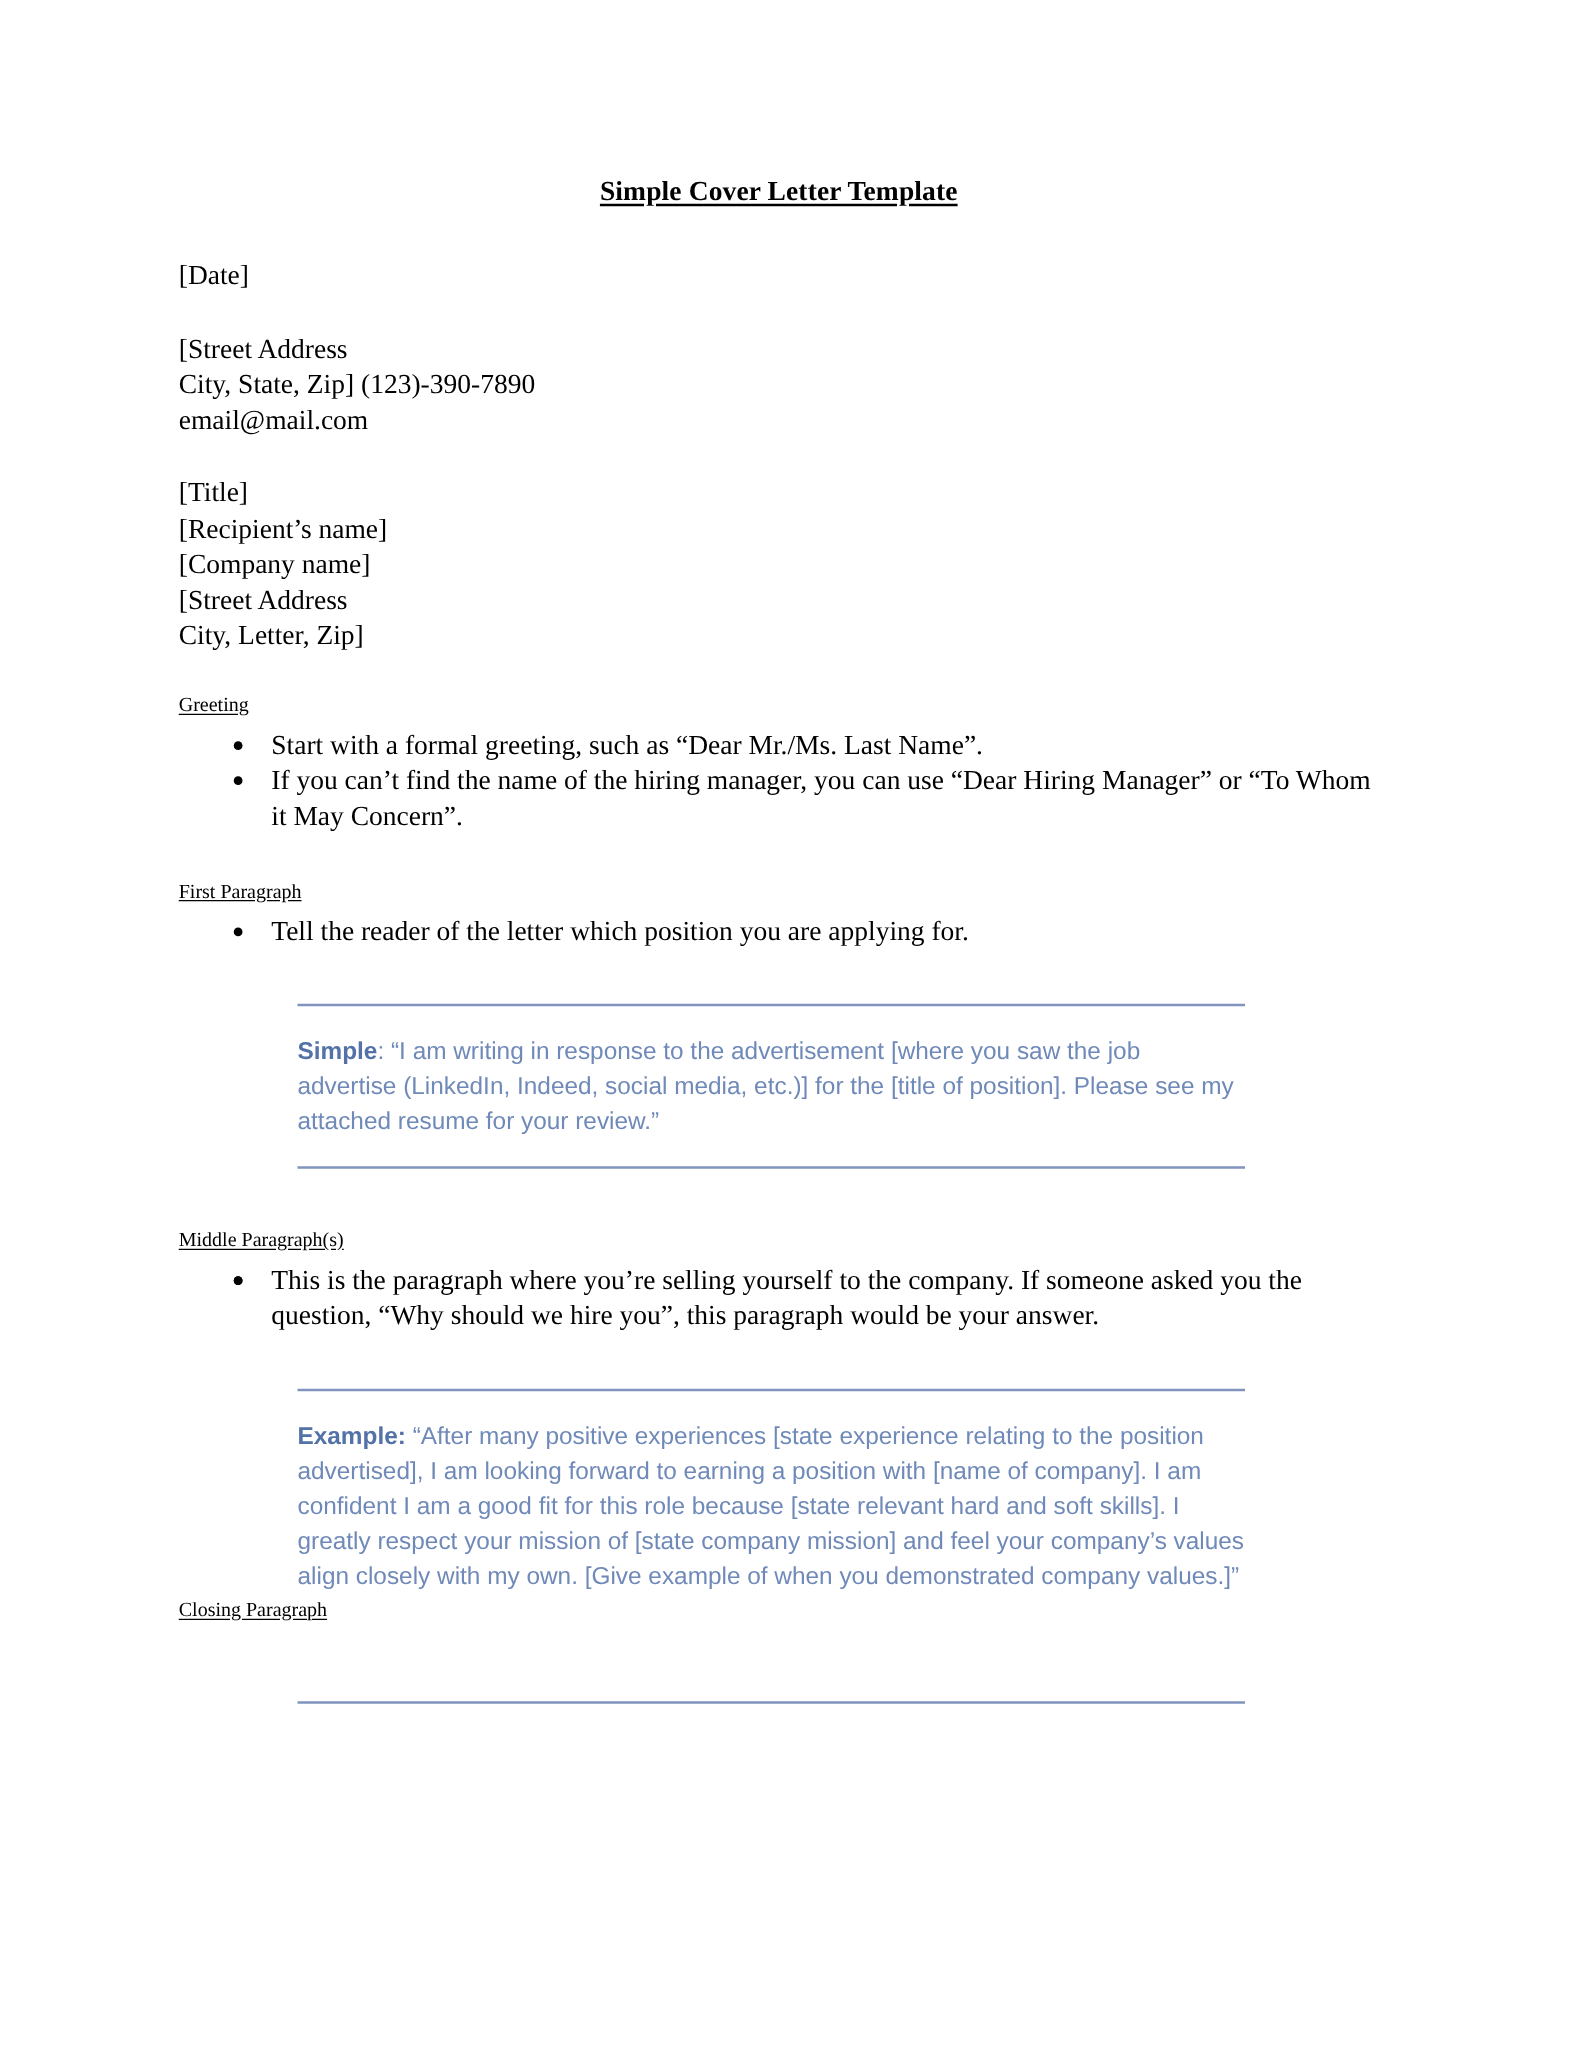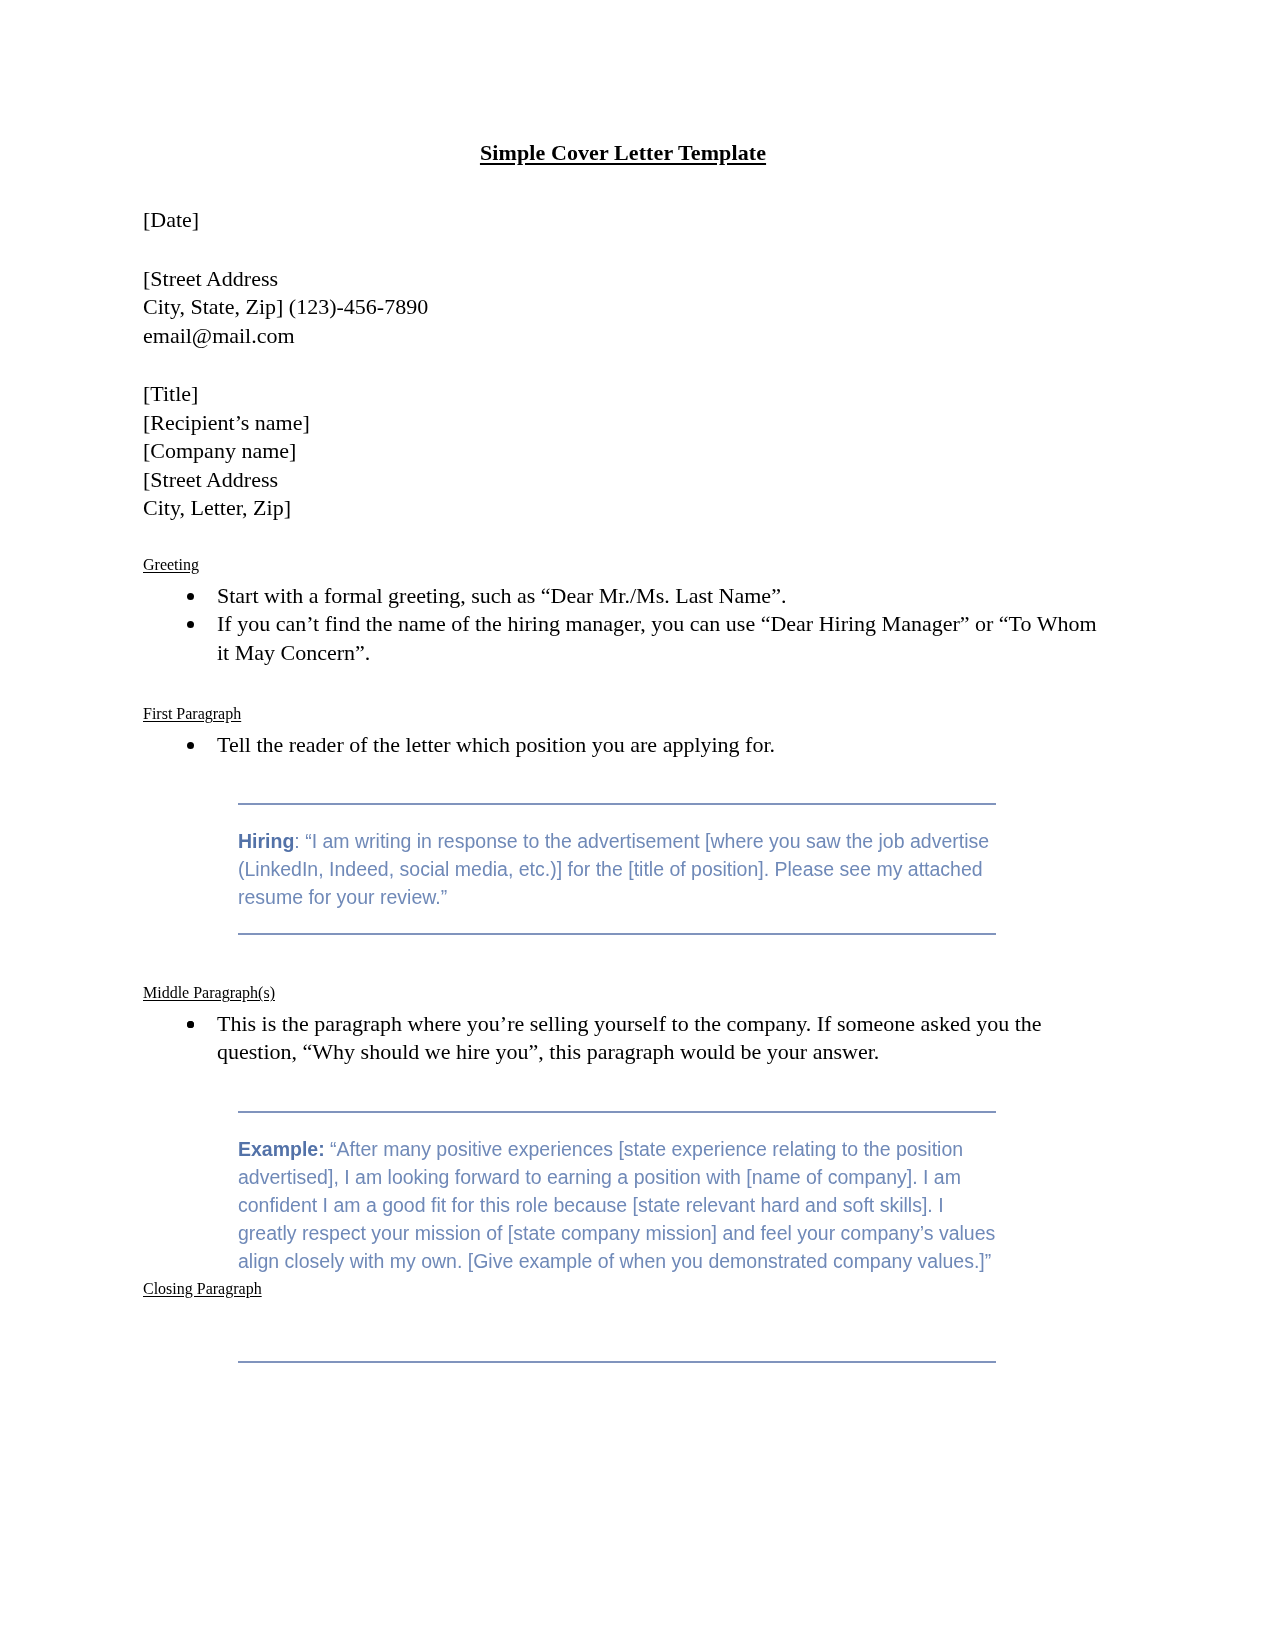--- a/index.html
+++ b/index.html
@@ -121,21 +121,21 @@
   <div class="doc">
 
     <h1 class="doc-title"><span>Simple Cover Letter Template</span></h1>
 
     <div class="block">
       <div class="line">[Date]</div>
     </div>
 
     <div class="block">
       <div class="line">[Street Address</div>
-      <div class="line">City, State, Zip] (123)-456-7890</div>
+      <div class="line">City, State, Zip] (123)-390-7890</div>
       <div class="line">email@mail.com</div>
     </div>
 
     <div class="block">
       <div class="line">[Title]</div>
       <div class="line">[Recipient’s name]</div>
       <div class="line">[Company name]</div>
       <div class="line">[Street Address</div>
       <div class="line">City, Letter, Zip]</div>
     </div>
@@ -154,21 +154,21 @@
       <div class="section-heading"><span>First Paragraph</span></div>
       <ul class="bullets">
         <li><span class="dot"></span><span>Tell the reader of the letter which position you are applying for.</span></li>
       </ul>
 
       <div class="spacer-lg"></div>
 
       <div class="example-box">
         <div class="rule"></div>
         <div class="spacer-sm"></div>
-        <div class="example-text"><span class="lead">Hiring</span><span>: “I am writing in response to the advertisement [where you saw the job advertise (LinkedIn, Indeed, social media, etc.)] for the [title of position]. Please see my attached resume for your review.”</span></div>
+        <div class="example-text"><span class="lead">Simple</span><span>: “I am writing in response to the advertisement [where you saw the job advertise (LinkedIn, Indeed, social media, etc.)] for the [title of position]. Please see my attached resume for your review.”</span></div>
         <div class="spacer-sm"></div>
         <div class="rule"></div>
       </div>
     </div>
 
     <div class="spacer-lg"></div>
 
     <div class="section">
       <div class="section-heading"><span>Middle Paragraph(s)</span></div>
       <ul class="bullets">

